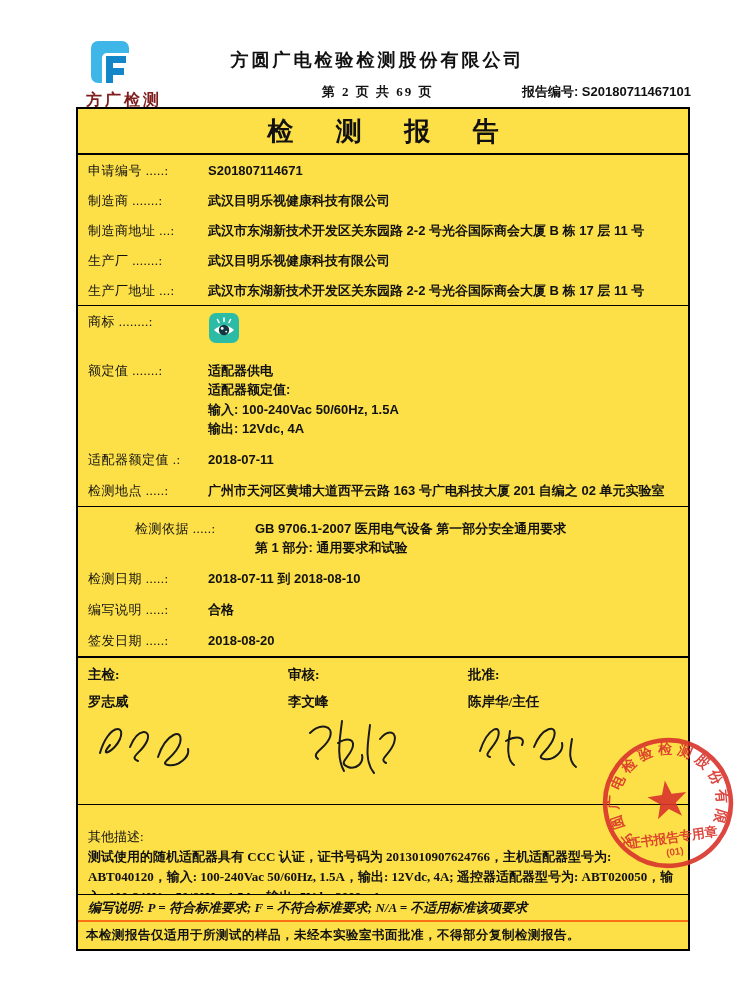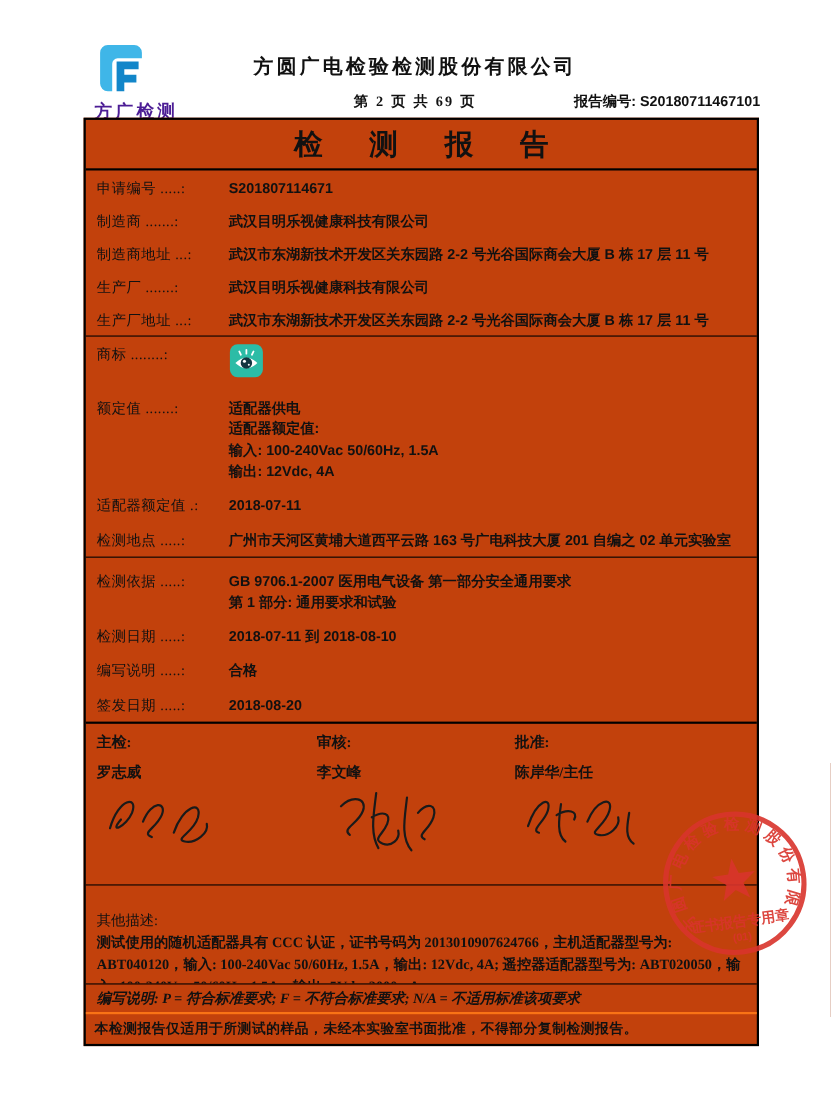--- a/index.html
+++ b/index.html
@@ -2,39 +2,39 @@
 <html><head>
 <meta charset="utf-8">
 <style>
   html,body{margin:0;padding:0;background:#e8e8e8;}
   .page{width:755px;height:1004px;position:relative;background:#ffffff;margin:0 auto;
         font-family:"Liberation Serif","DejaVu Serif",serif;color:#111;overflow:hidden;}
 
   
   .logo-wrap{position:absolute;left:86px;top:40px;width:110px;text-align:left;}
   .logo-text{font-family:Liberation Mono, monospace;font-weight:bold;
-             font-size:16px;color:#4c1d95;letter-spacing:3px;margin-top:2px;}
+             font-size:16px;color:#7f1d1d;letter-spacing:3px;margin-top:2px;}
   .hdr-company{position:absolute;top:48px;left:0;width:100%;text-align:center;
                font-size:18px;font-weight:bold;letter-spacing:3px;}
   .hdr-page{position:absolute;top:83px;left:0;width:100%;text-align:center;
             font-size:13px;font-weight:bold;letter-spacing:2px;}
   .hdr-report{position:absolute;top:83px;right:64px;font-size:13px;font-weight:bold;
               font-family:"Liberation Sans","DejaVu Sans",sans-serif;}
 
   
-  .box{position:absolute;left:76px;top:107px;width:610px;border:2px solid #000;background:#c2410c;}
+  .box{position:absolute;left:76px;top:107px;width:610px;border:2px solid #000;background:#fde047;}
   .title-row{height:44px;border-bottom:2px solid #000;display:flex;align-items:center;
              justify-content:center;font-size:26px;font-weight:bold;letter-spacing:18px;
              padding-left:18px;}
 
   .sec{display:flex;flex-direction:column;justify-content:space-around;overflow:hidden;}
   .sec-basic{height:150px;}
   .sec-sample{height:200px;border-top:1.5px solid #000;}
   .sec-test{height:150px;border-top:1.5px solid #000;justify-content:flex-start;padding-top:6px;box-sizing:border-box;}
-  .sec-test .row.first{margin-bottom:auto;}
+  .sec-test .row.first{margin-bottom:auto;margin-left:47px;}
   .sec-test .row{margin-top:4px;margin-bottom:4px;}
 
   .row{display:flex;padding:2px 10px;font-size:13px;line-height:19px;}
   .flabel{width:120px;flex:none;letter-spacing:0.5px;}
   .fvalue{font-family:"Liberation Sans","DejaVu Sans",sans-serif;font-weight:bold;font-size:13px;}
   .fvalue div{line-height:19px;}
   .rating .fvalue div{line-height:19.5px;}
 
   
   .sec-sign{height:148px;border-top:2px solid #000;position:relative;padding:8px 10px;box-sizing:border-box;

